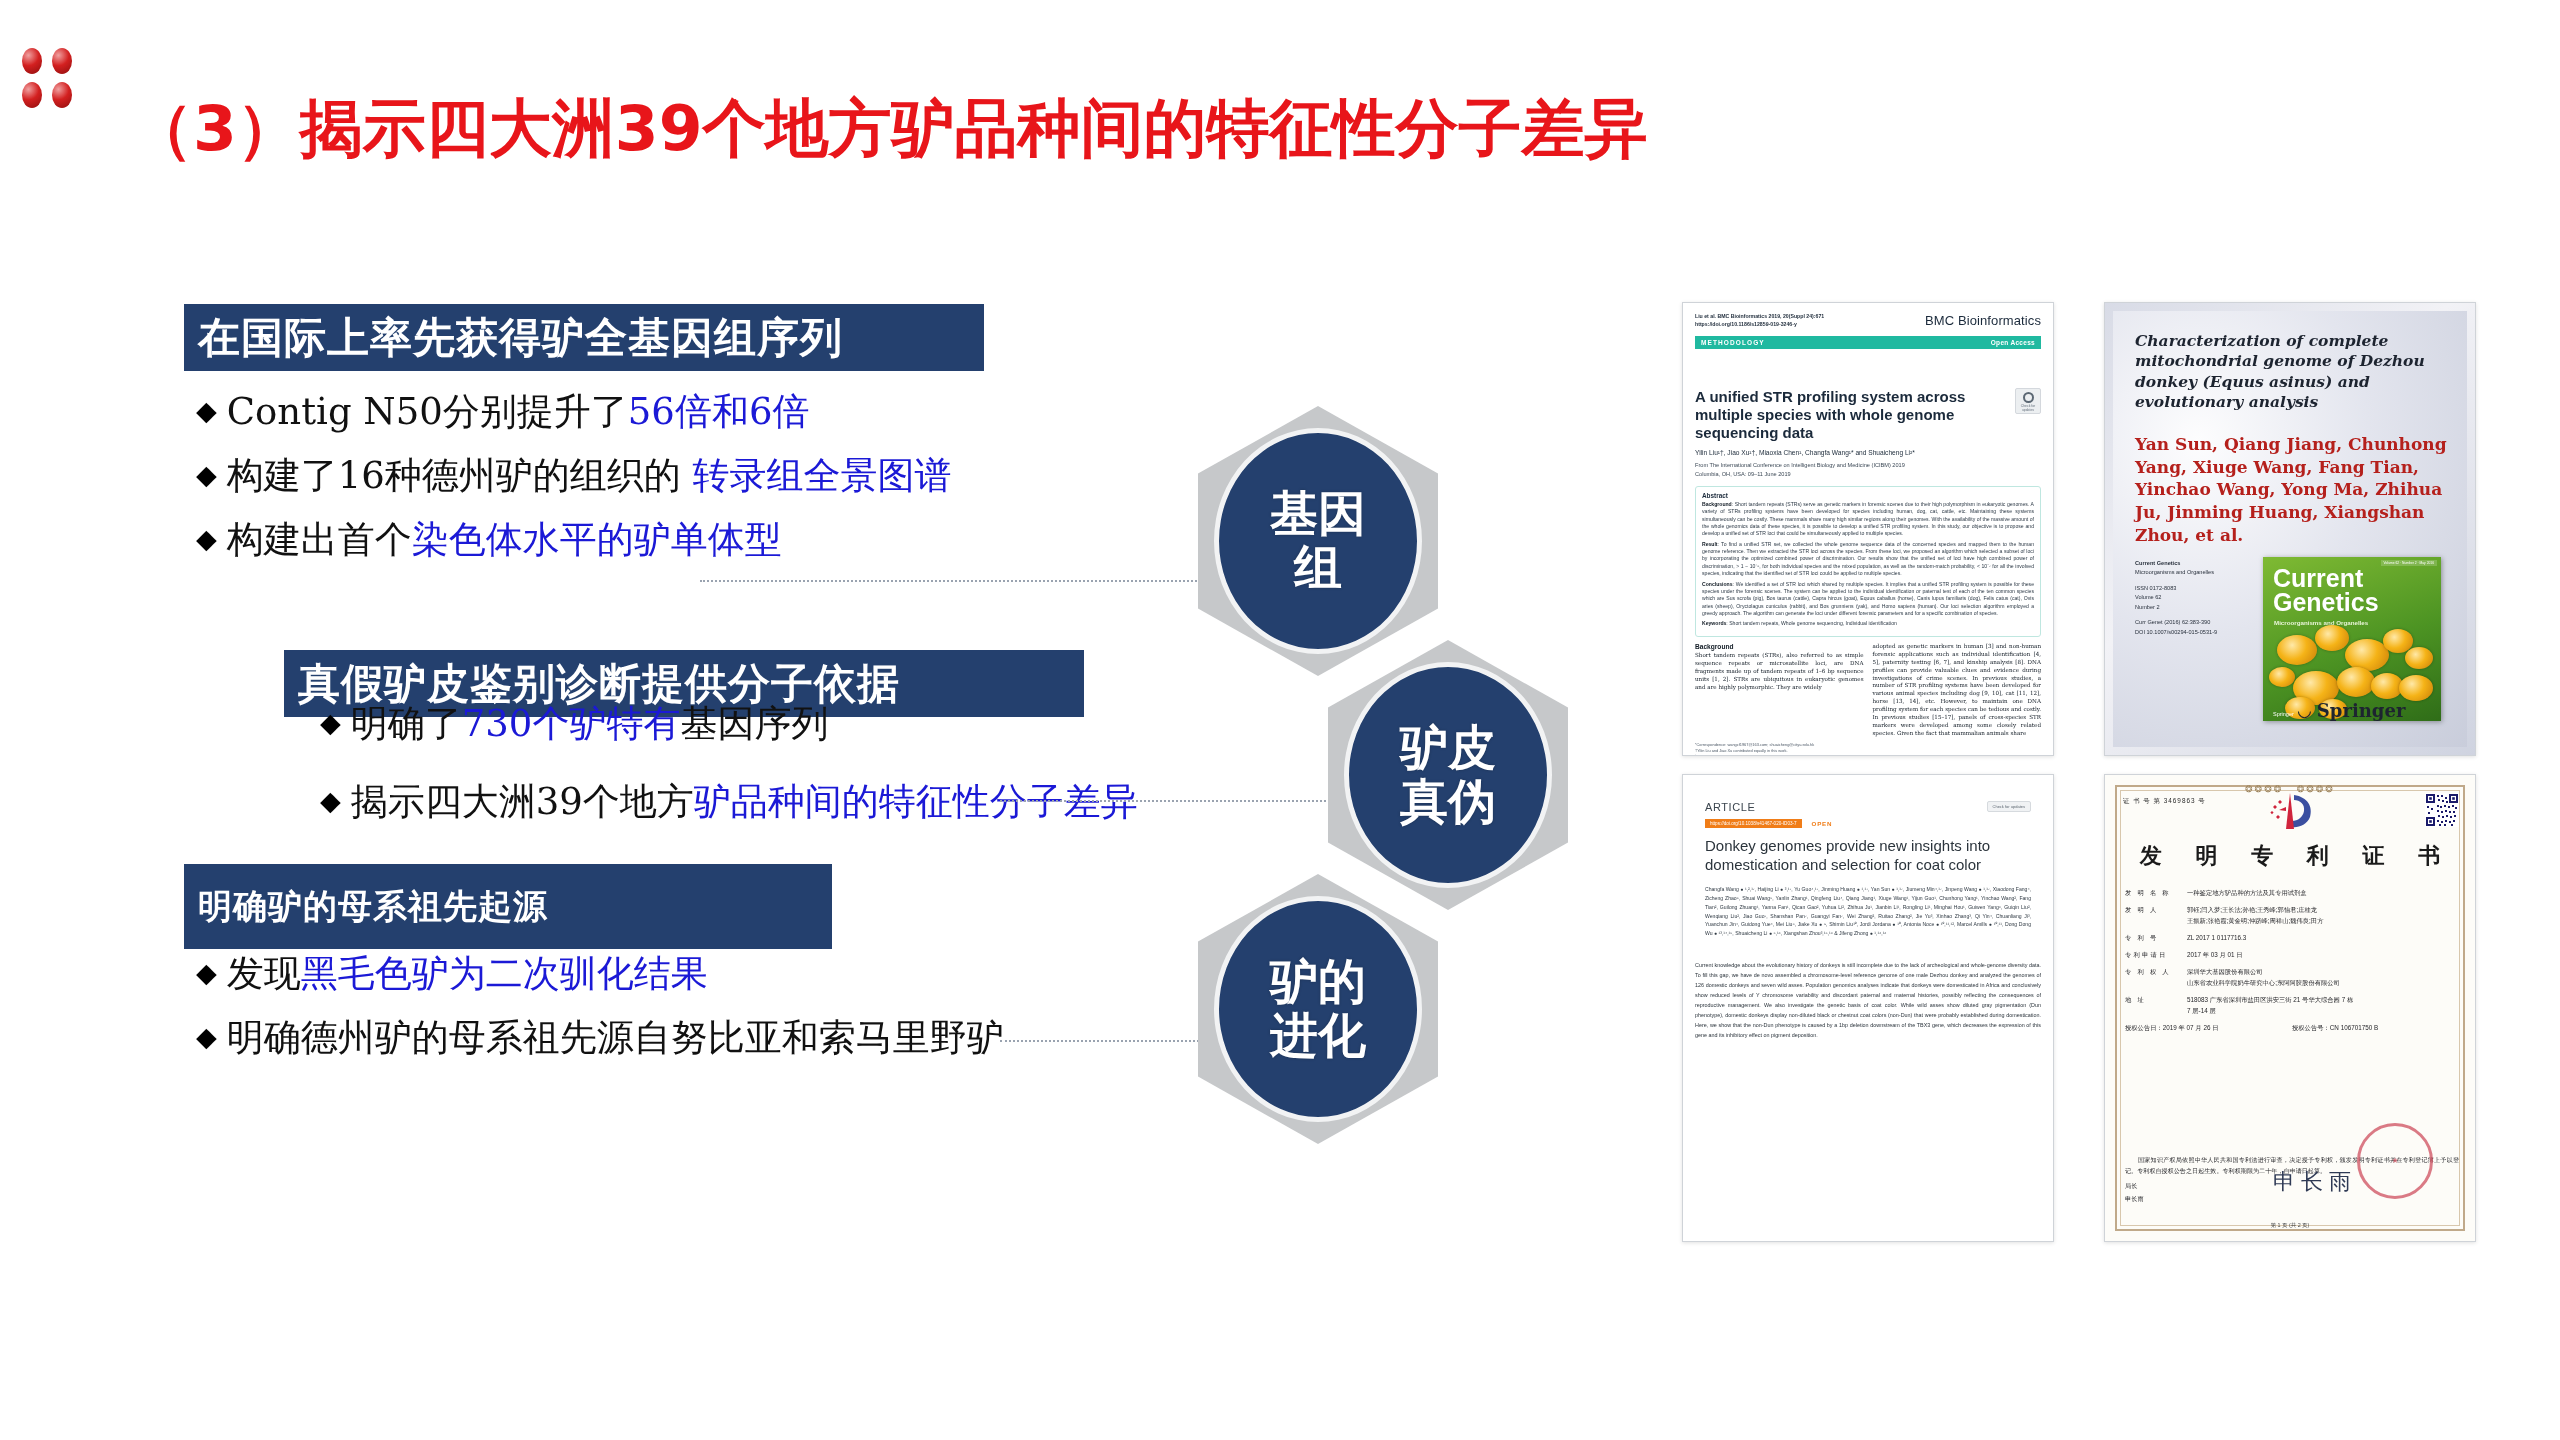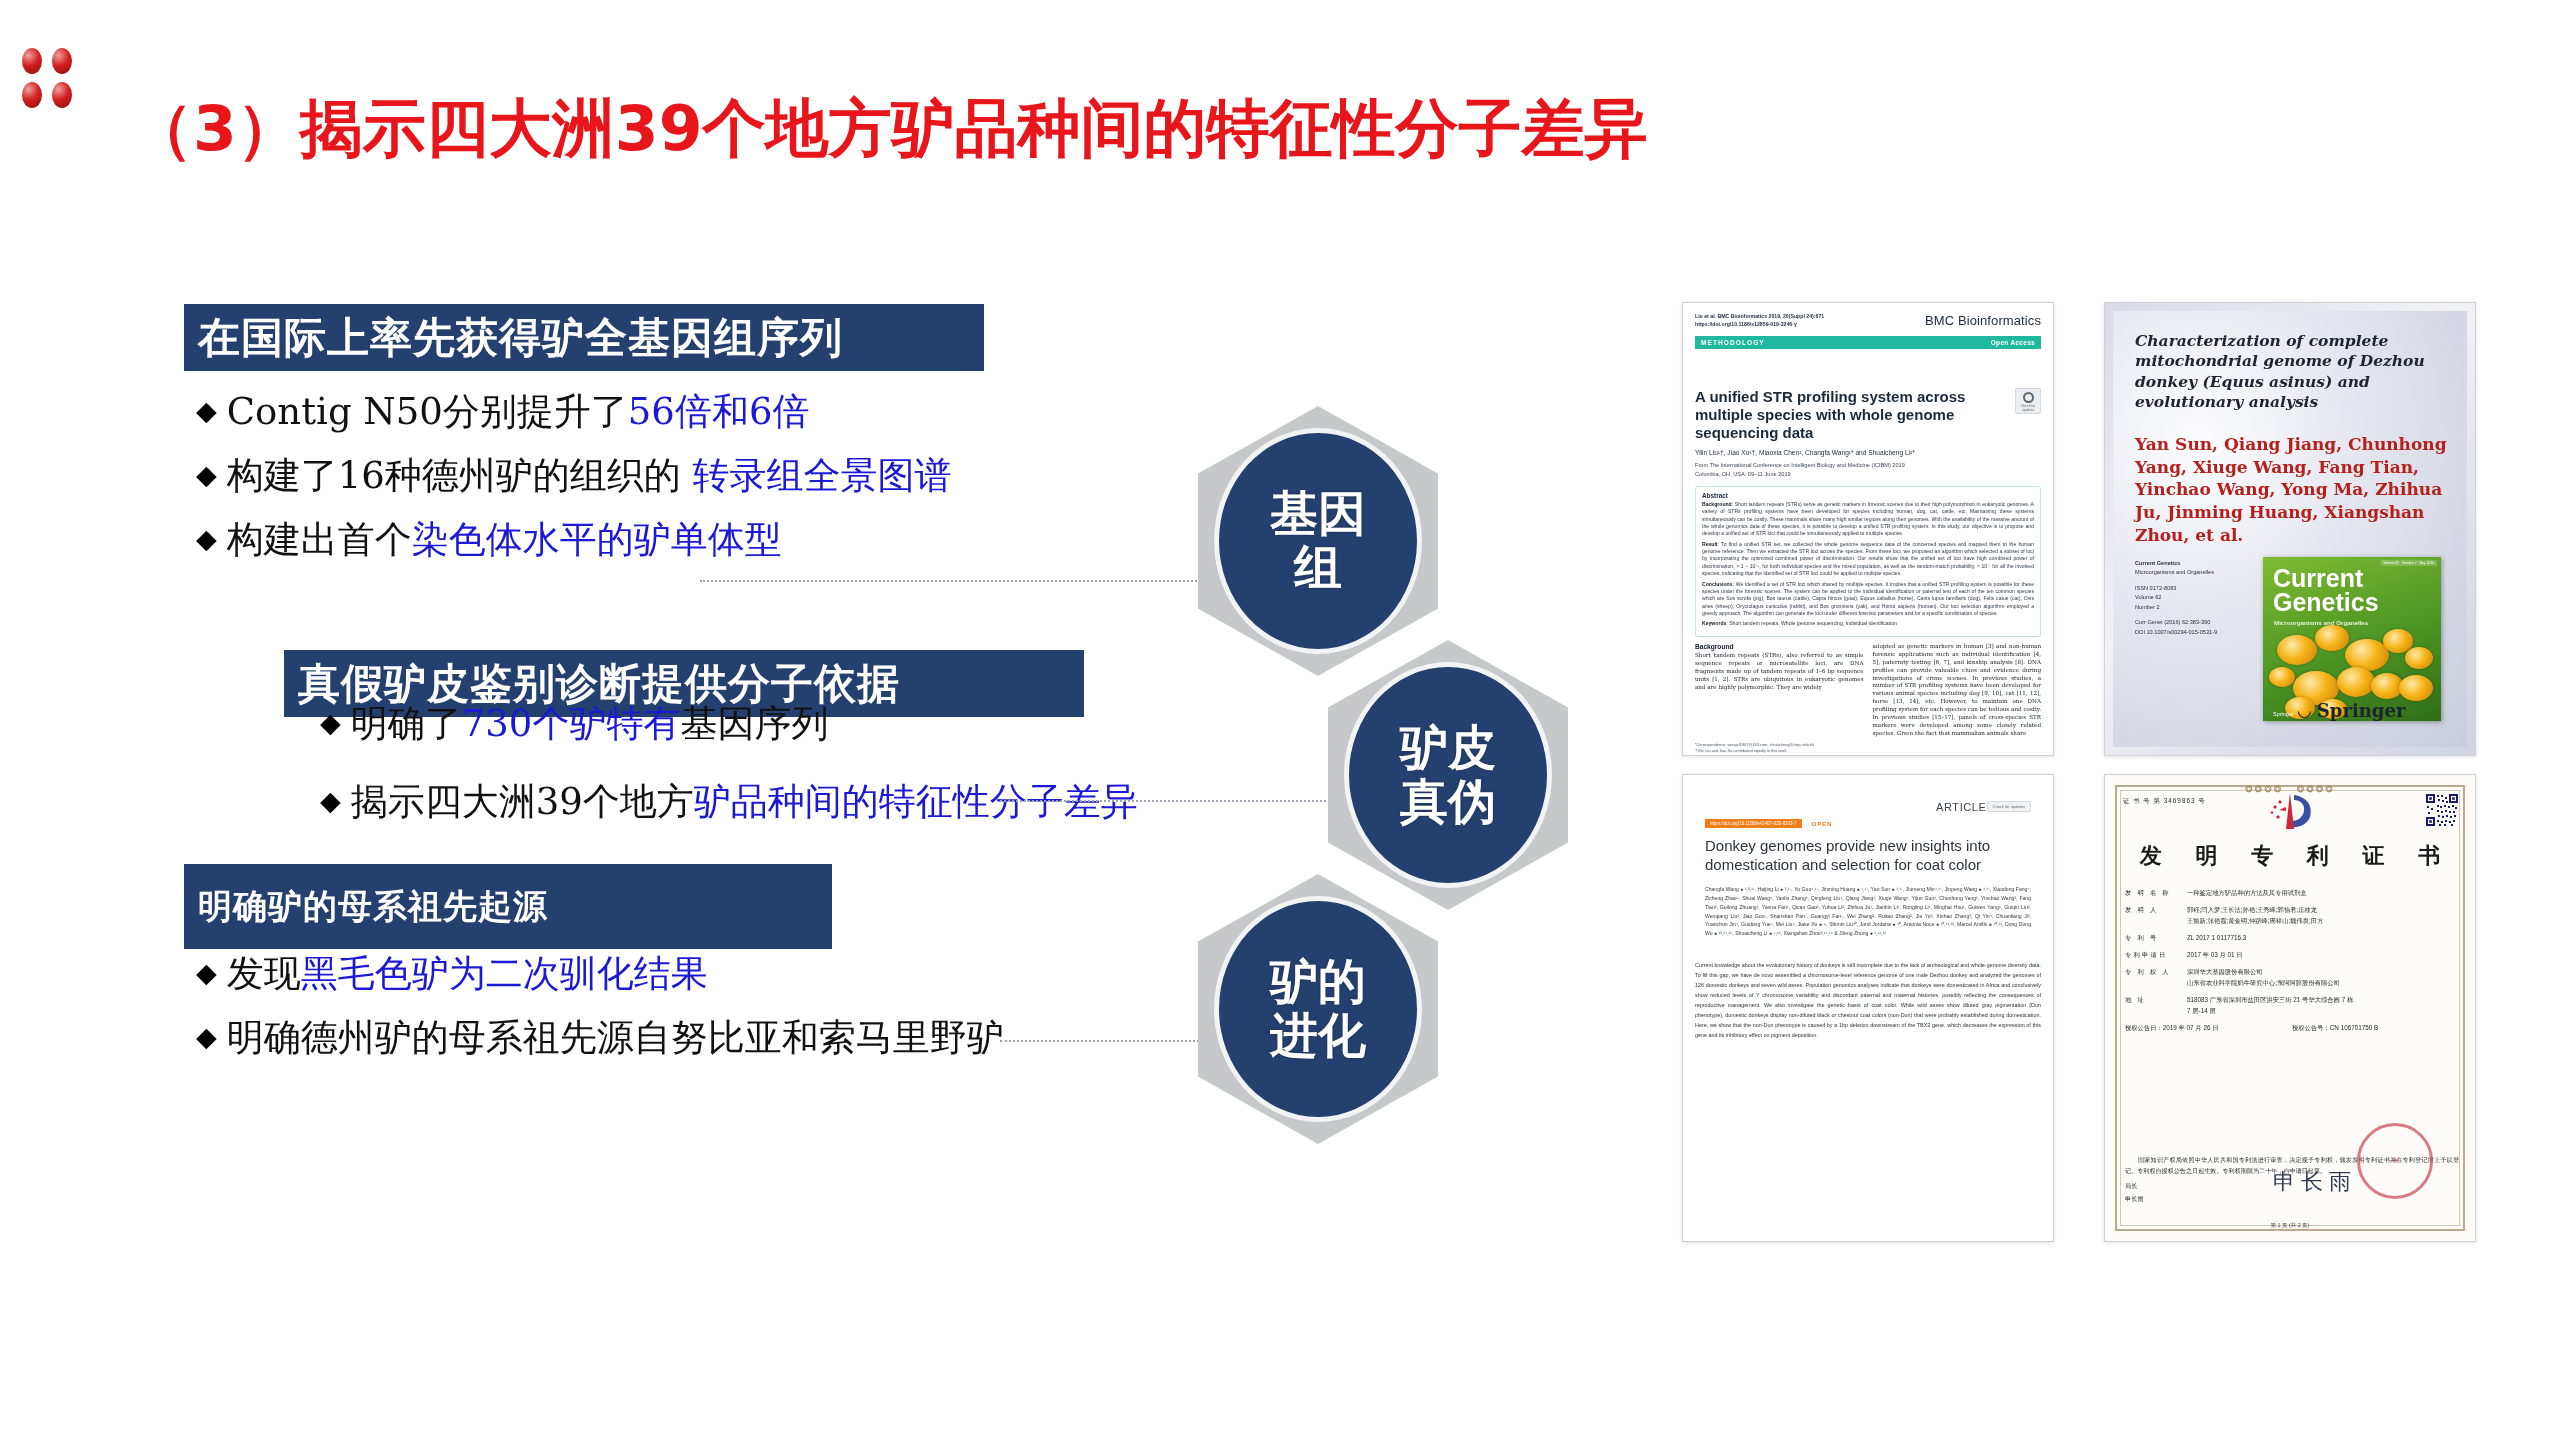--- a/index.html
+++ b/index.html
@@ -171,21 +171,21 @@
 
   
   .nat-head { height: 52px; background: linear-gradient(180deg,#eef1f0 0%,#dfe6e4 100%);
               border-bottom: 1px solid #c9d2d0; padding: 6px 0 0 16px; position: relative; }
   .nat-wave { position:absolute; left:16px; top:4px; }
   .nat-word { position:absolute; left:16px; top:26px; font-family:"DejaVu Serif", serif;
               font-size: 15px; color:#5a6a68; line-height:1; }
   .nat-word2 { position:absolute; left:16px; top:40px; font-size: 8.5px; font-weight:bold;
                color:#6b7b79; letter-spacing:1.4px; }
   .nat-body { padding: 26px 22px 0 22px; }
-  .nat-artrow { display:flex; justify-content:flex-end; align-items:flex-start; }
+  .nat-artrow { display:flex; justify-content:space-between; align-items:flex-start; }
   .nat-article { font-size: 11px; color:#3c464f; letter-spacing:.6px; }
   .nat-check { border:1px solid #d6dade; background:#f0f2f4; border-radius:2px;
                font-size:4px; color:#5c6670; padding:2px 5px; }
   .nat-doirow { display:flex; align-items:center; margin-top: 6px; gap: 10px; }
   .nat-doi { background:#f07d18; color:#fff; font-size:4.6px; padding:2px 5px; }
   .nat-open { color:#f07d18; font-size:6.2px; font-weight:bold; letter-spacing:.8px; }
   .nat-title { margin-top: 9px; font-size: 15px; color:#2b343c; line-height:1.26; }
   .nat-auth { margin-top: 10px; font-size: 5.1px; color:#2f3943; line-height:1.75; text-align: justify; }
   .nat-abs { margin-top: 22px; padding: 0 12px 0 12px; font-size: 5.4px; color:#2b343c;
              line-height: 1.85; text-align: justify; }

